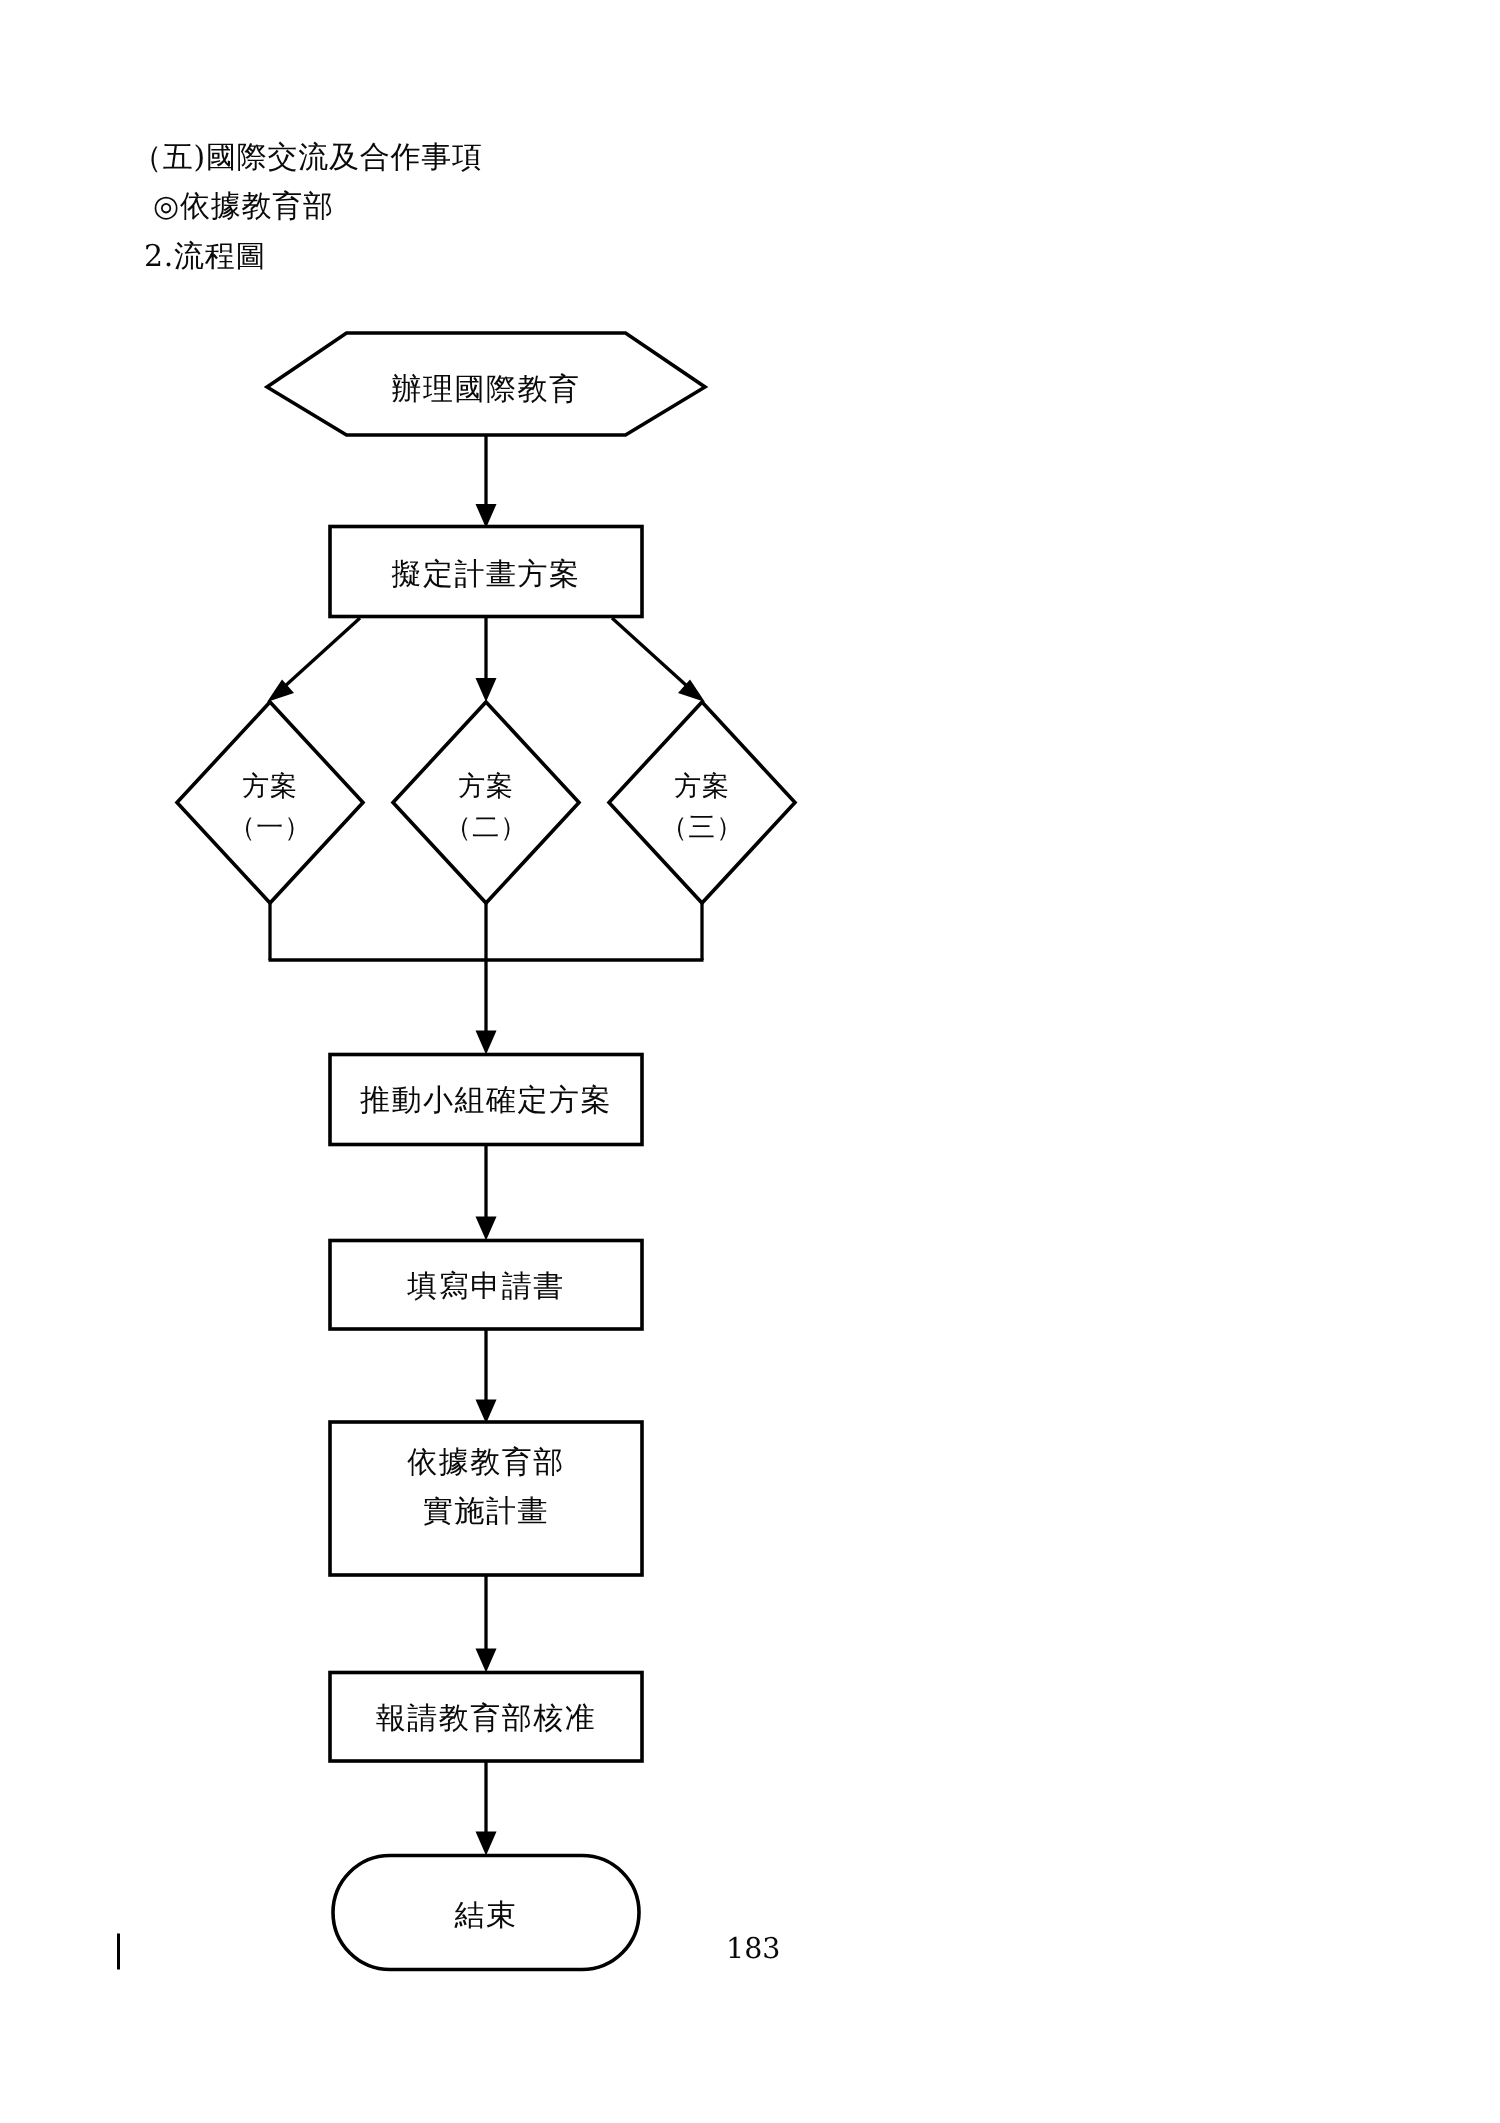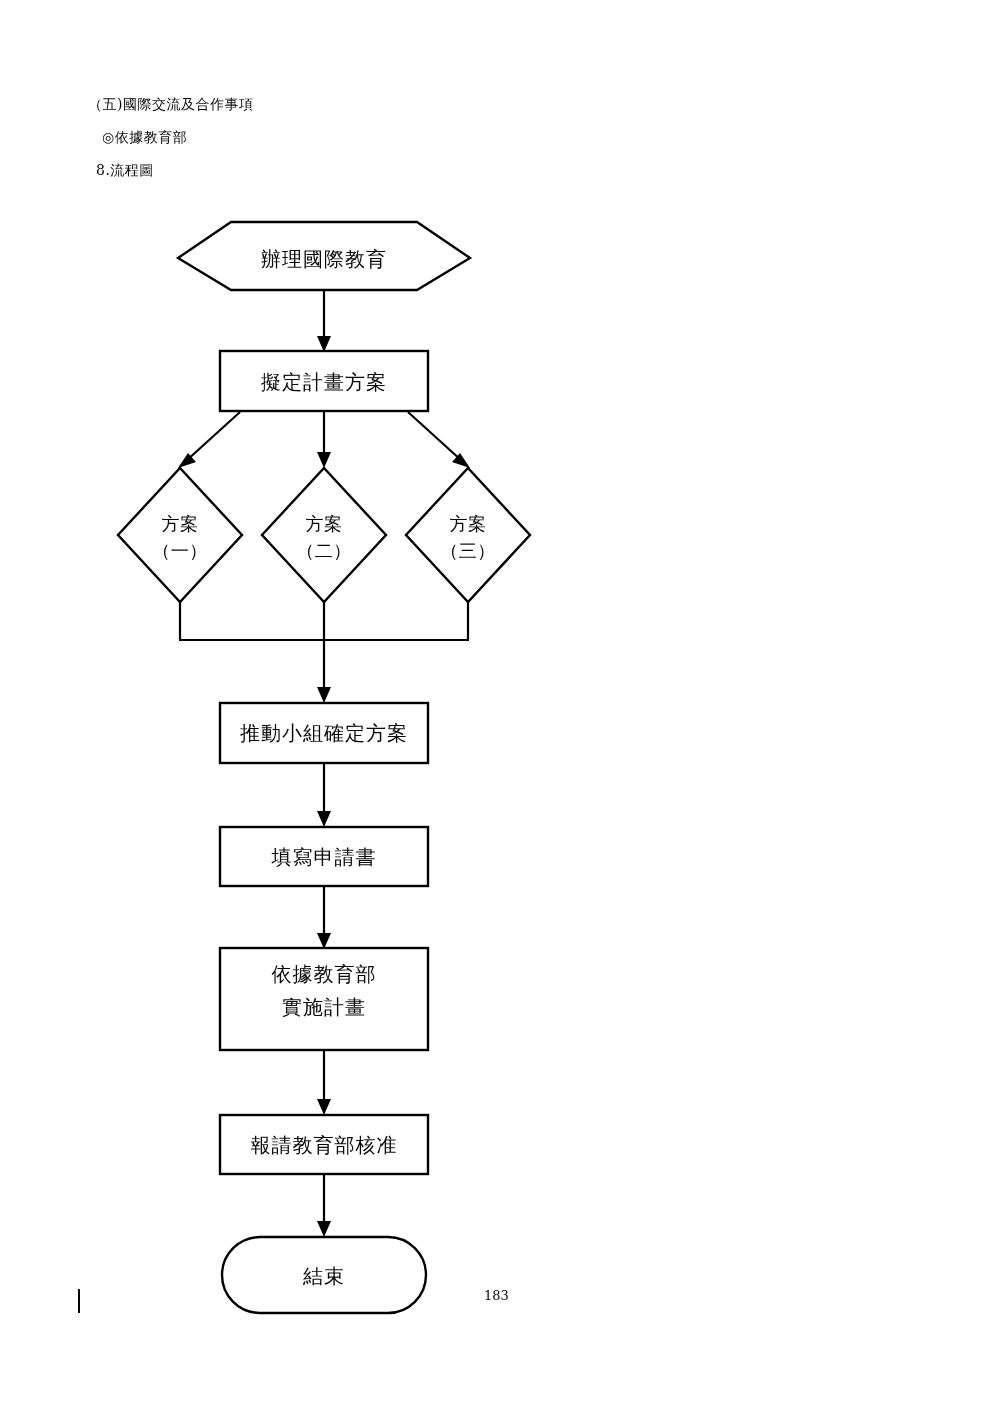--- a/index.html
+++ b/index.html
@@ -24,21 +24,21 @@
     background: #ffffff;
   }
   .heading-block {
     position: absolute;
     left: 88px;
     top: 88px;
     width: 700px;
   }
   .heading-line {
     font-family: "DejaVu Serif", "Liberation Serif", serif;
-    font-size: 14px;
+    font-size: 20px;
     line-height: 33px;
     letter-spacing: 0.5px;
     color: #0a0a0a;
     white-space: nowrap;
   }
   .heading-line.lvl1 { padding-left: 0px; }
   .heading-line.lvl2 { padding-left: 14px; }
   .heading-line.lvl3 { padding-left: 8px; }
 
   .flow-svg {
@@ -73,41 +73,41 @@
   }
   .arrowhead {
     fill: #000000;
     stroke: none;
   }
   .page-number {
     position: absolute;
     left: 484px;
     top: 1288px;
     font-family: "DejaVu Serif", "Liberation Serif", serif;
-    font-size: 13px;
+    font-size: 19px;
     color: #0a0a0a;
   }
   .margin-tick {
     position: absolute;
     left: 78px;
     top: 1289px;
     width: 2px;
     height: 24px;
     background: #000000;
   }
 </style>
 </head>
 <body>
 
 <div class="page">
 
   <div class="heading-block">
     <div class="heading-line lvl1">（五)國際交流及合作事項</div>
     <div class="heading-line lvl2">◎依據教育部</div>
-    <div class="heading-line lvl3">8.流程圖</div>
+    <div class="heading-line lvl3">2.流程圖</div>
   </div>
 
   <svg class="flow-svg" viewBox="0 0 1000 1415">
 
     <g>
       <line class="conn" x1="324" y1="288" x2="324" y2="344"></line>
       <polygon class="arrowhead" points="324,352 317,336 331,336"></polygon>
     </g>
 
     <g>

